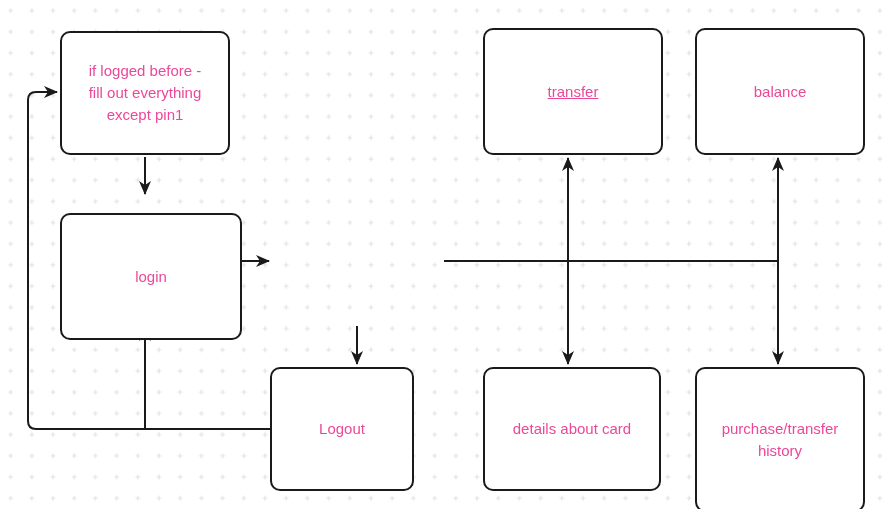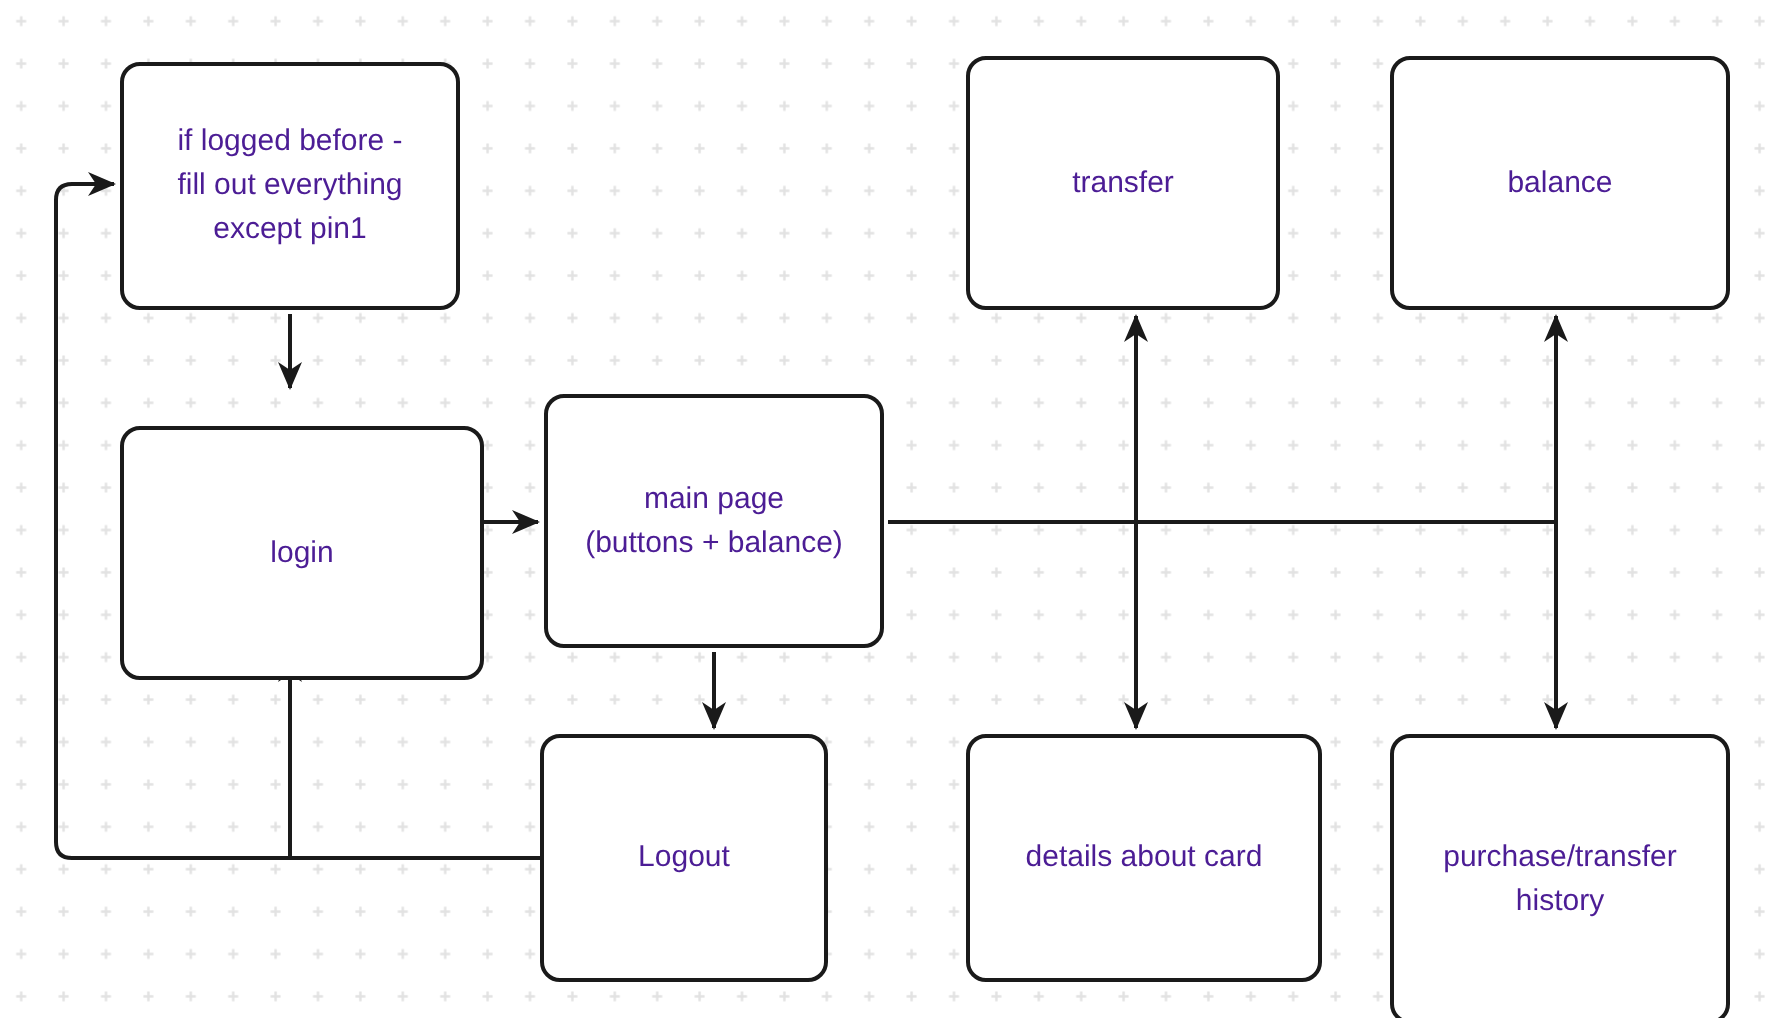--- a/index.html
+++ b/index.html
@@ -20,29 +20,29 @@
     box-sizing: border-box;
     background: #ffffff;
     border: 2px solid #1a1a1a;
     border-radius: 10px;
     display: flex;
     align-items: center;
     justify-content: center;
     text-align: center;
     font-size: 15px;
     line-height: 1.45;
-    color: #4c1d95;
+    color: #ec4899;
     padding: 4px 1px;
   }
   .node span { white-space: pre-line; }
   .n-prelogin { left: 60px;  top: 31px;  width: 170px; height: 124px; }
   .n-login    { left: 60px;  top: 197px; width: 182px; height: 127px; margin-top: 16px; }
   .n-mainpage { left: 272px; top: 197px; width: 170px; height: 127px; }
   .n-logout   { left: 270px; top: 367px; width: 144px; height: 124px; }
-  .n-transfer { left: 483px; top: 28px;  width: 157px; height: 127px; }
+  .n-transfer { left: 483px; top: 28px;  width: 180px; height: 127px; text-decoration: underline; }
   .n-request  { left: 695px; top: 28px;  width: 170px; height: 127px; }
   .n-details  { left: 483px; top: 367px; width: 178px; height: 124px; }
   .n-history  { left: 695px; top: 367px; width: 170px; height: 145px; }
 </style>
 </head>
 <body>
 
 <div class="canvas">
 
   <svg class="edges-layer" width="883" height="509" viewBox="0 0 883 509" xmlns="http://www.w3.org/2000/svg">
@@ -72,24 +72,20 @@
   <div class="node n-prelogin">
     <span>if logged before -
 fill out everything
 except pin1</span>
   </div>
 
   <div class="node n-login">
     <span>login</span>
   </div>
 
-  <div class="node n-mainpage">
-    <span>main page
-(buttons + balance)</span>
-  </div>
 
   <div class="node n-logout">
     <span>Logout</span>
   </div>
 
   <div class="node n-transfer">
     <span>transfer</span>
   </div>
 
   <div class="node n-request">

